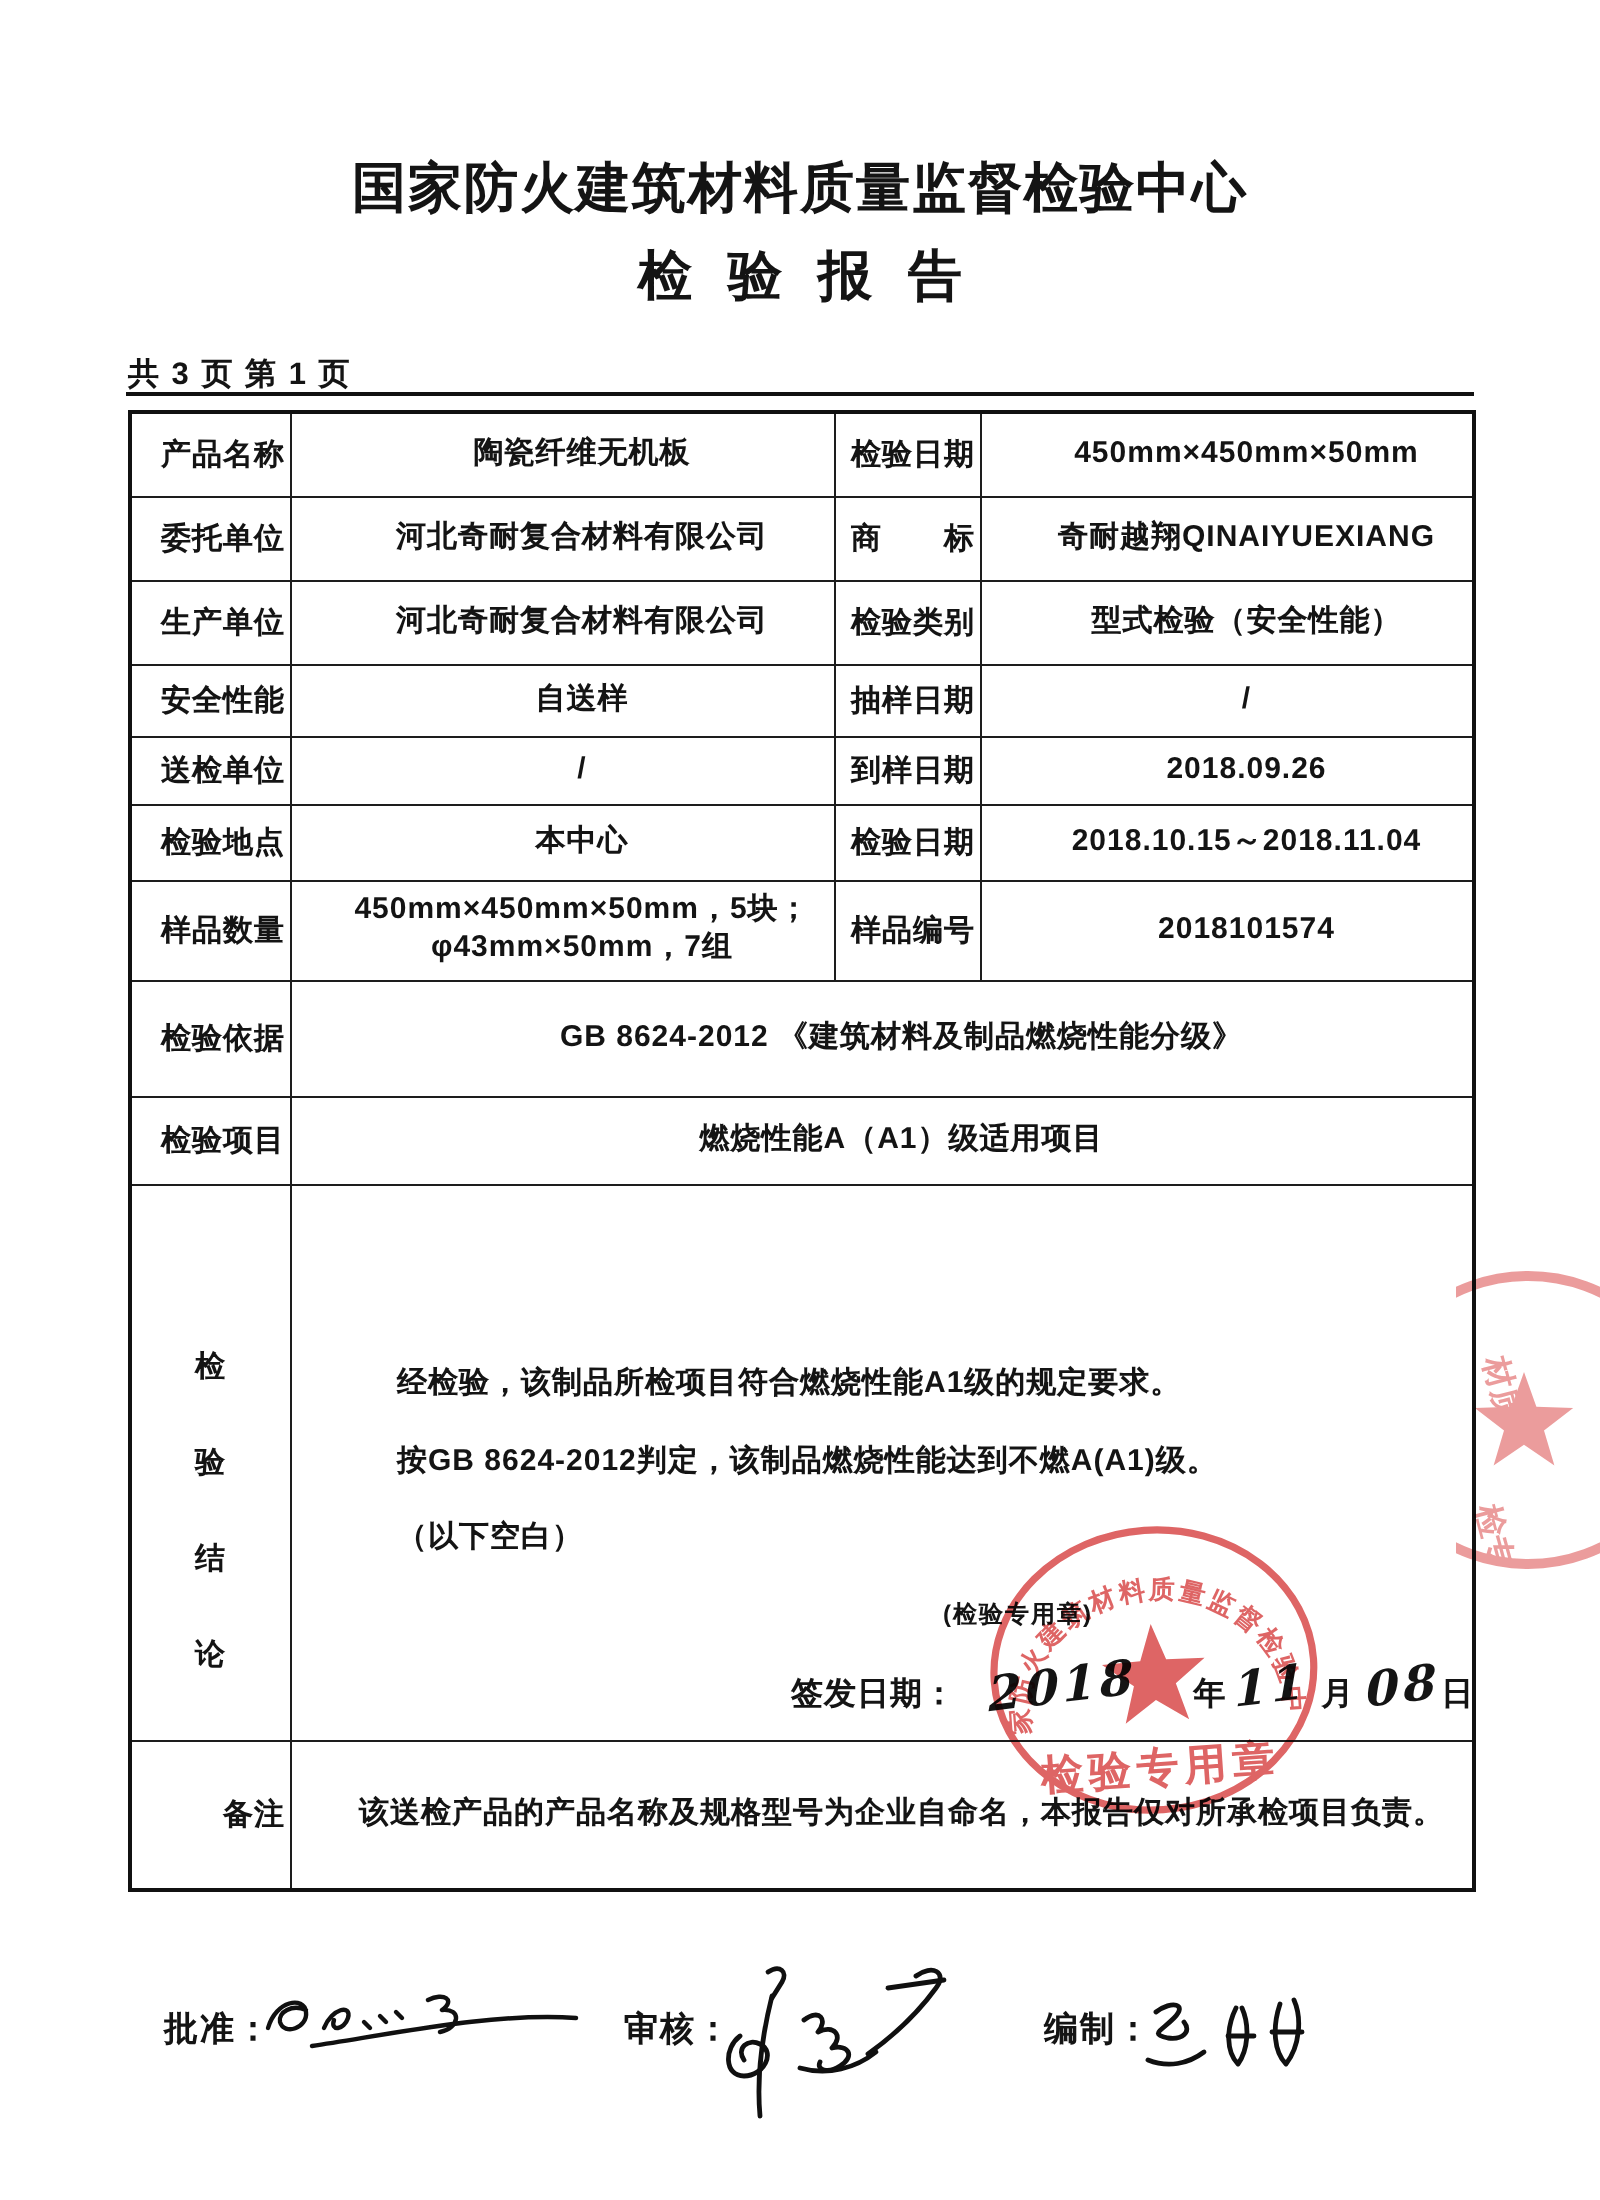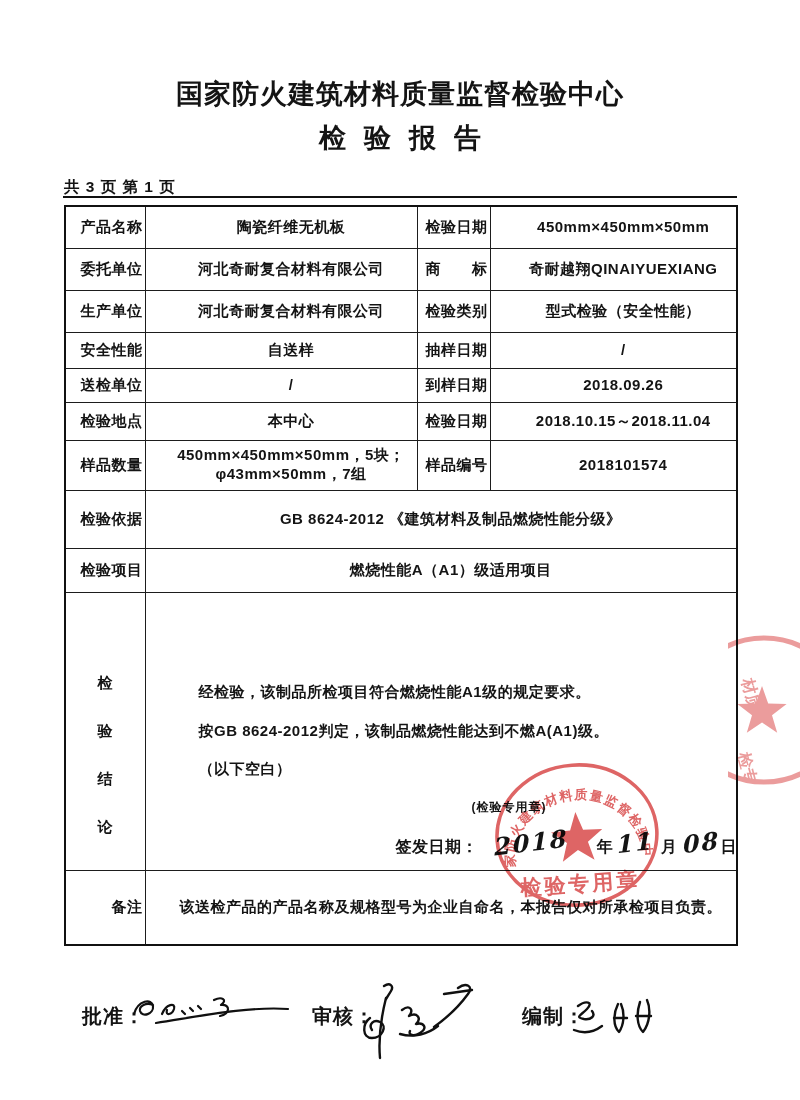--- a/index.html
+++ b/index.html
@@ -59,21 +59,21 @@
   .stamp-main {
     position:absolute; left:492px; top:760px; width:170px; height:152px;
     transform:rotate(-4deg); opacity:0.85; mix-blend-mode:multiply; pointer-events:none;
   }
   .stamp-edge {
     position:absolute; right:0; top:628px; width:72px; height:164px;
     overflow:hidden; opacity:0.6; mix-blend-mode:multiply; pointer-events:none;
   }
 
   
-  .sig-label { position:absolute; font-size:20px; font-weight:700; letter-spacing:1px; }
+  .sig-label { position:absolute; font-size:17px; font-weight:700; letter-spacing:1px; }
   .sig { position:absolute; }
   .sig path { fill:none; stroke:#101010; stroke-linecap:round; stroke-linejoin:round; }
 </style>
 </head>
 <body>
 
 <div class="page">
 
   <div class="org-title">国家防火建筑材料质量监督检验中心</div>
   <div class="report-title">检验报告</div>

